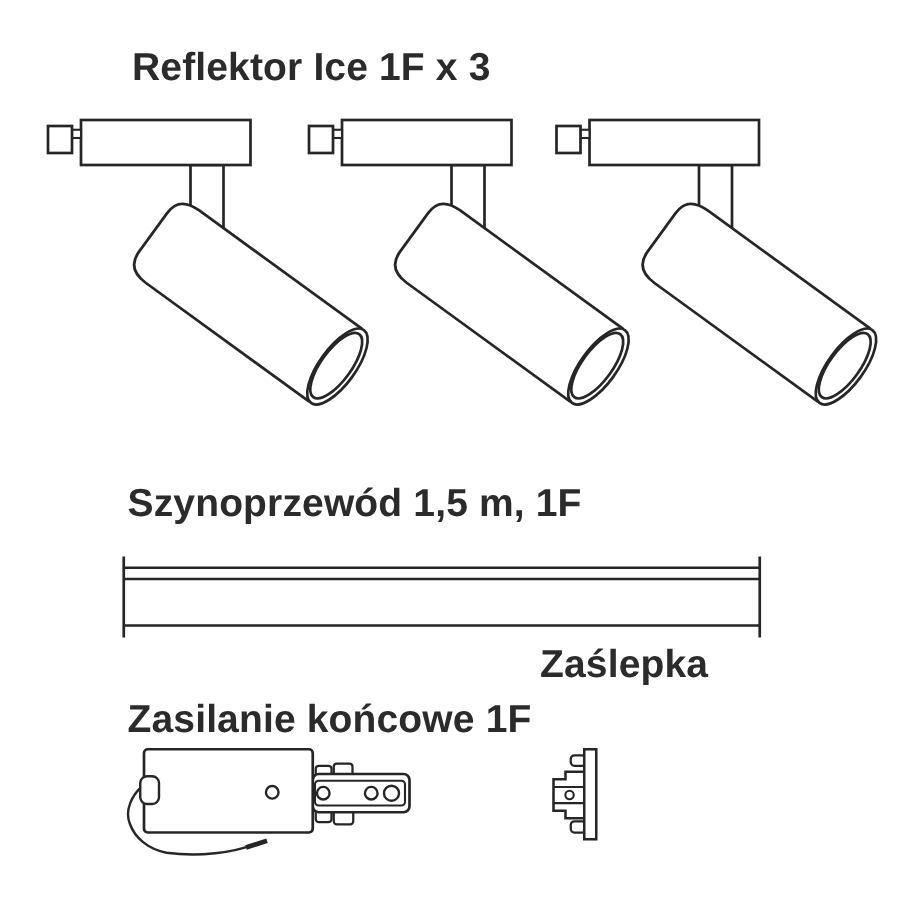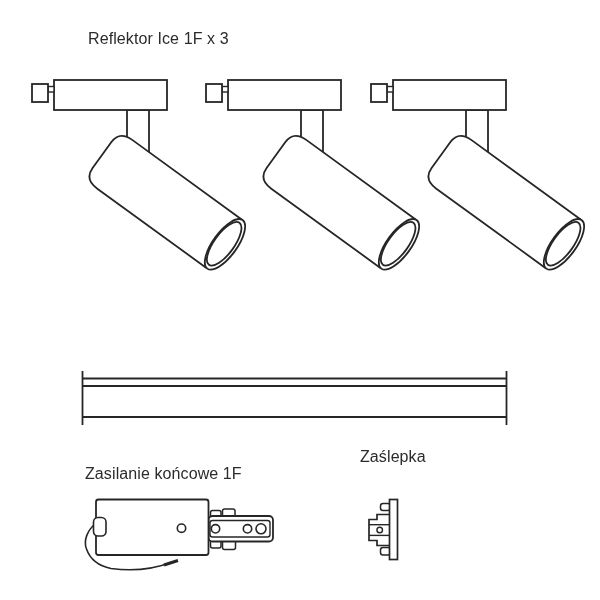--- a/index.html
+++ b/index.html
@@ -6,38 +6,40 @@
   body{
     width:600px;height:600px;
     background:#ffffff;
     font-family:"Liberation Sans", sans-serif;
     position:relative;
     overflow:hidden;
   }
   .canvas{position:absolute;inset:0;width:600px;height:600px;}
   .label{
     position:absolute;
-    font-size:16px;
+    font-size:26px;
     line-height:1.1;
     color:#2b2b2b;
     white-space:nowrap;
     letter-spacing:0.1px;
+    font-weight:bold;
   }
   #label-spotlights{left:88px;top:30px;}
   #label-track{left:85px;top:321px;}
   #label-powerfeed{left:85px;top:465px;}
-  #label-endcap{left:360px;top:448px;text-align:center;}
+  #label-endcap{left:360px;top:428px;text-align:center;}
   svg.art{position:absolute;left:0;top:0;}
 </style>
 </head>
 <body>
 
 <div class="canvas">
 
   <div class="label" id="label-spotlights">Reflektor Ice 1F x 3</div>
+  <div class="label" id="label-track">Szynoprzewód 1,5 m, 1F</div>
   <div class="label" id="label-powerfeed">Zasilanie końcowe 1F</div>
   <div class="label" id="label-endcap">Zaślepka</div>
 
   <svg class="art" width="600" height="600" viewBox="0 0 600 600" stroke="#262626">
     <defs>
       <g id="spotlight" stroke-width="1.8">
 
         <rect x="127" y="110" width="22" height="55" fill="#ffffff"></rect>
 
         <g transform="translate(102,155) rotate(36)">

